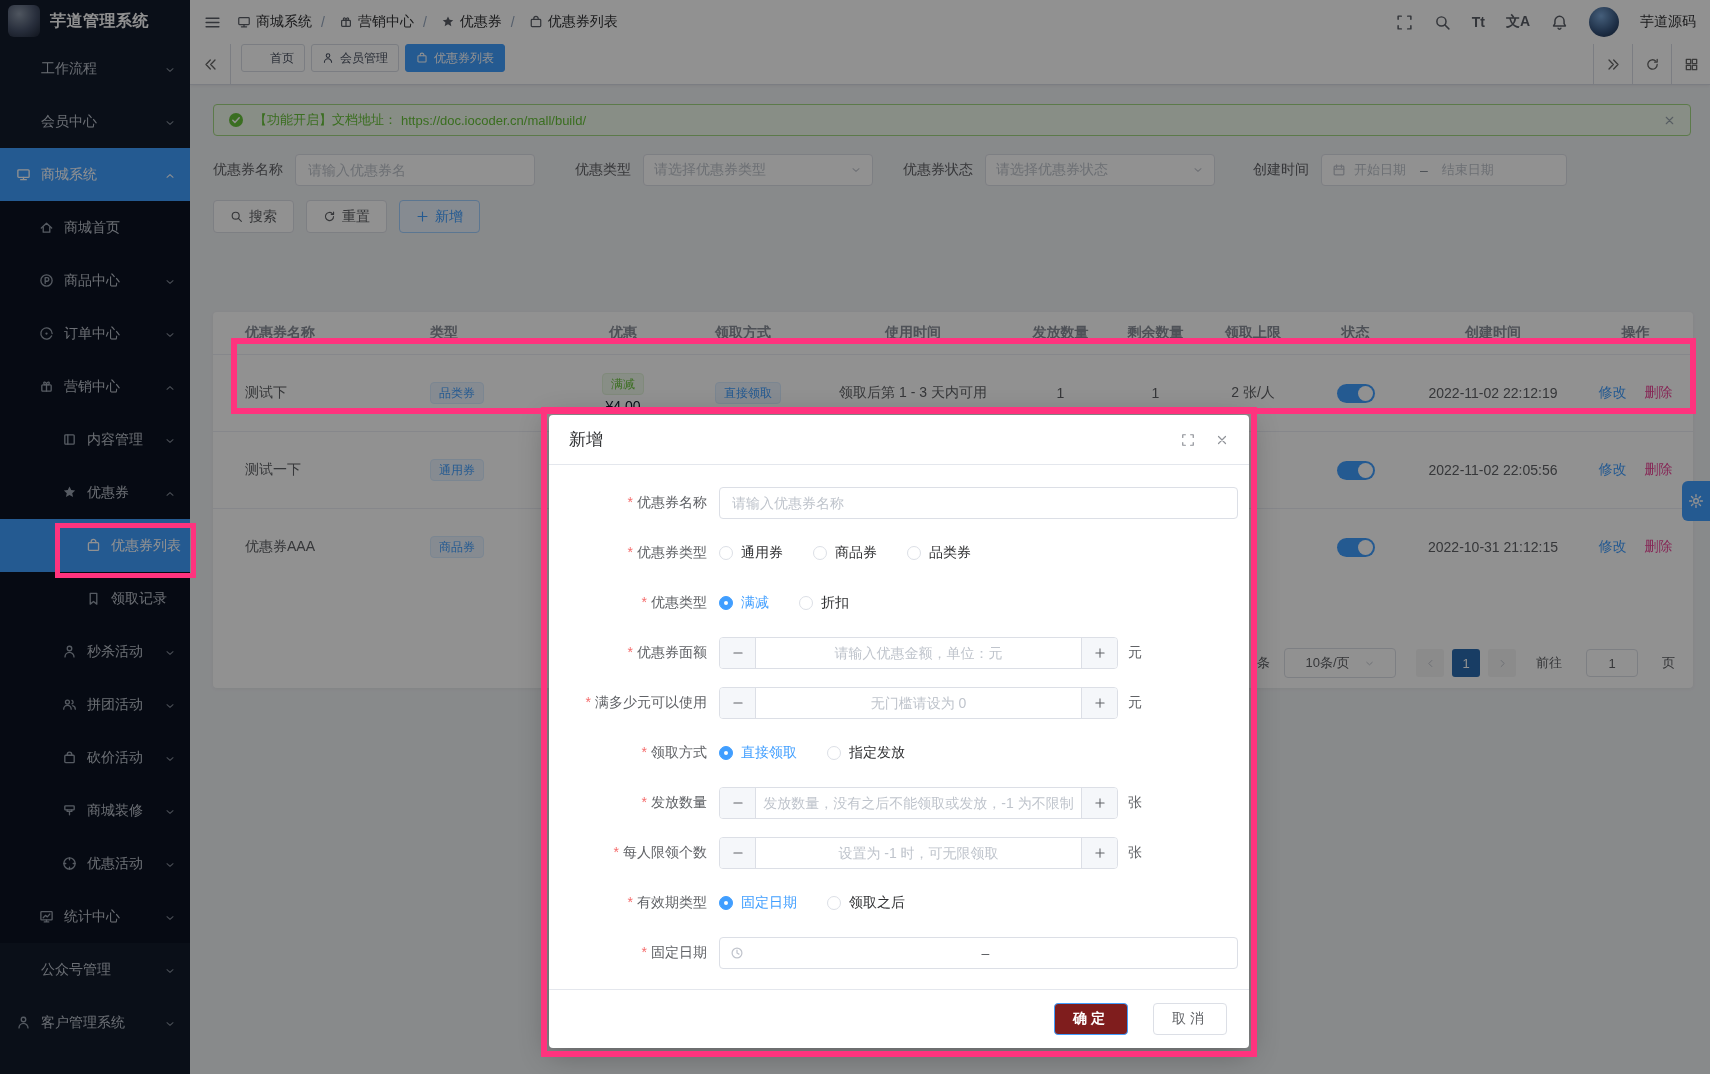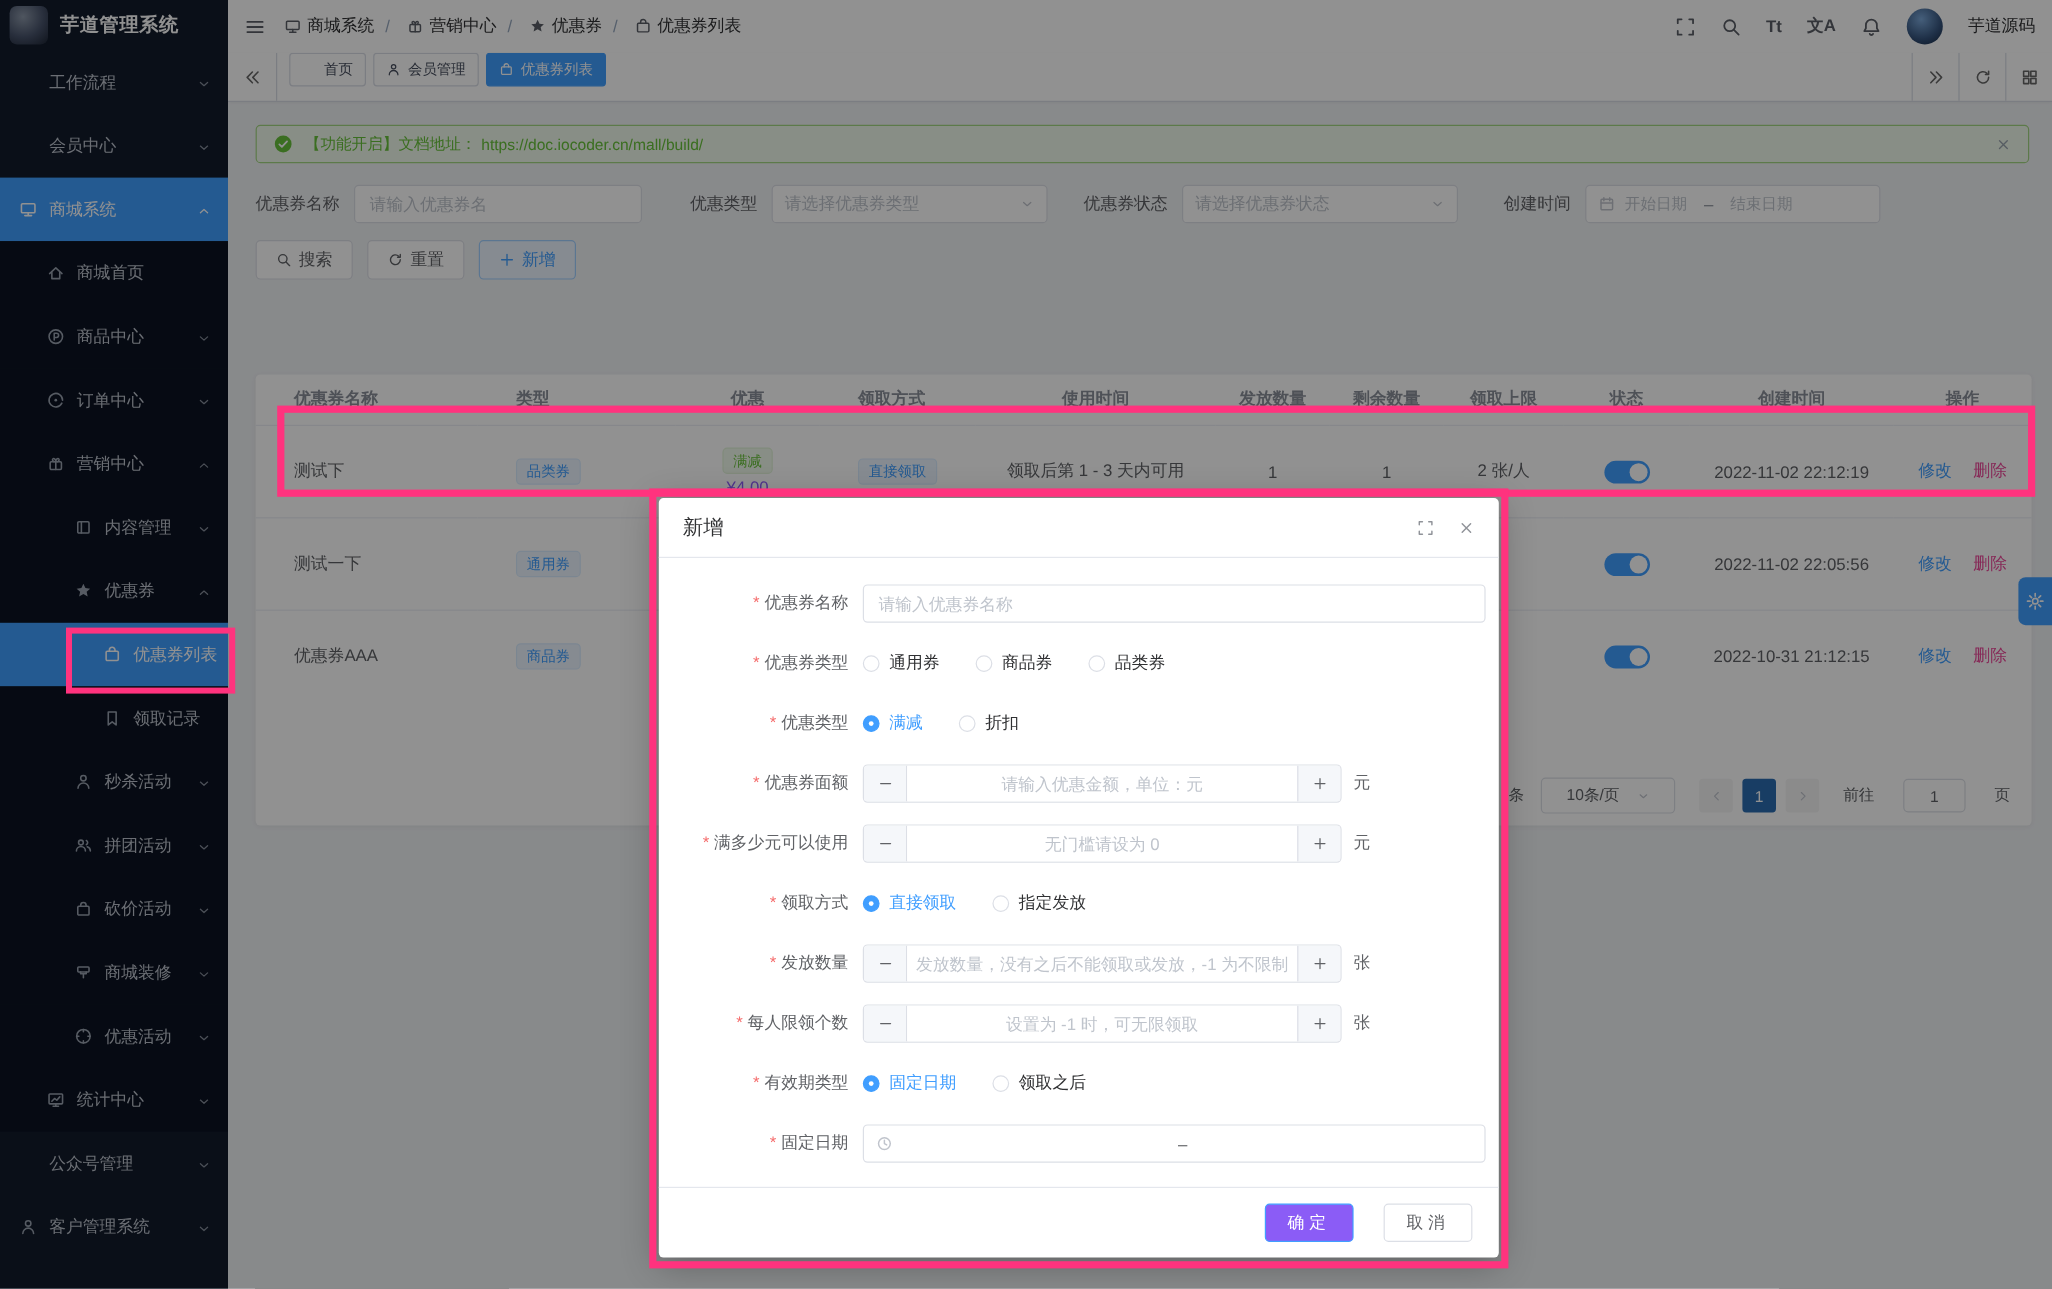--- a/index.html
+++ b/index.html
@@ -78,35 +78,35 @@
   .flt-date .ic{color:#c0c4cc;width:14px;height:14px;}
   .date-ph{color:#bfc4cc;font-size:13px;}
   .date-sep{color:#8a9099;margin:0 6px;}
 
   
   .btn-bar{position:absolute;left:23px;top:115px;display:flex;align-items:center;}
   .btn{height:33px;border:1px solid #dcdfe6;background:#fff;border-radius:4px;display:flex;align-items:center;
        gap:6px;padding:0 16px;font-size:14px;color:#606266;cursor:pointer;font-family:inherit;box-sizing:border-box;}
   .btn .ic{width:13px;height:13px;}
   .btn.soft-primary{background:#ecf5ff;border-color:#a0cfff;color:#409eff;margin-left:35px;}
-  .btn.primary{background:#8b5cf6;border-color:#409eff;color:#fff;}
+  .btn.primary{background:#7f1d1d;border-color:#409eff;color:#fff;font-weight:bold;}
   .btn + .btn{margin-left:12px;}
 
   
   .card{position:absolute;left:23px;top:227px;width:1480px;height:376px;background:#fff;border-radius:4px;
         box-shadow:0 1px 4px rgba(0,0,0,.05);}
   table.grid{border-collapse:collapse;table-layout:fixed;width:1480px;font-size:14px;}
   table.grid th{height:40px;font-weight:bold;color:#8a8f99;text-align:center;white-space:nowrap;}
   table.grid td{height:74px;color:#606266;text-align:center;border-top:1px solid #ebeef5;white-space:nowrap;overflow:hidden;}
   table.grid th.l,table.grid td.l{text-align:left;padding-left:32px;}
   .tag{display:inline-block;font-size:12px;line-height:20px;padding:0 8px;border-radius:4px;}
   .tag.blue{background:#ecf5ff;border:1px solid #d9ecff;color:#409eff;}
   .tag.green{background:#f0f9eb;border:1px solid #e1f3d8;color:#67c23a;}
   .tag:empty{display:none;}
-  .amount{margin-top:3px;font-size:14px;color:#8b5cf6;}
+  .amount{margin-top:3px;font-size:14px;color:#0f172a;}
   .amount:empty{display:none;}
   .sw{display:inline-block;width:38px;height:19px;border-radius:10px;background:#dcdfe6;position:relative;cursor:pointer;vertical-align:middle;}
   .sw::after{content:"";position:absolute;top:2px;left:2px;width:15px;height:15px;border-radius:50%;background:#fff;}
   .sw.on{background:#409eff;}
   .sw.on::after{left:auto;right:2px;}
   .lnk{cursor:pointer;font-size:14px;}
   .lnk.edit{color:#409eff;margin-right:14px;}
   .lnk.del{color:#ec4899;}
 
   

